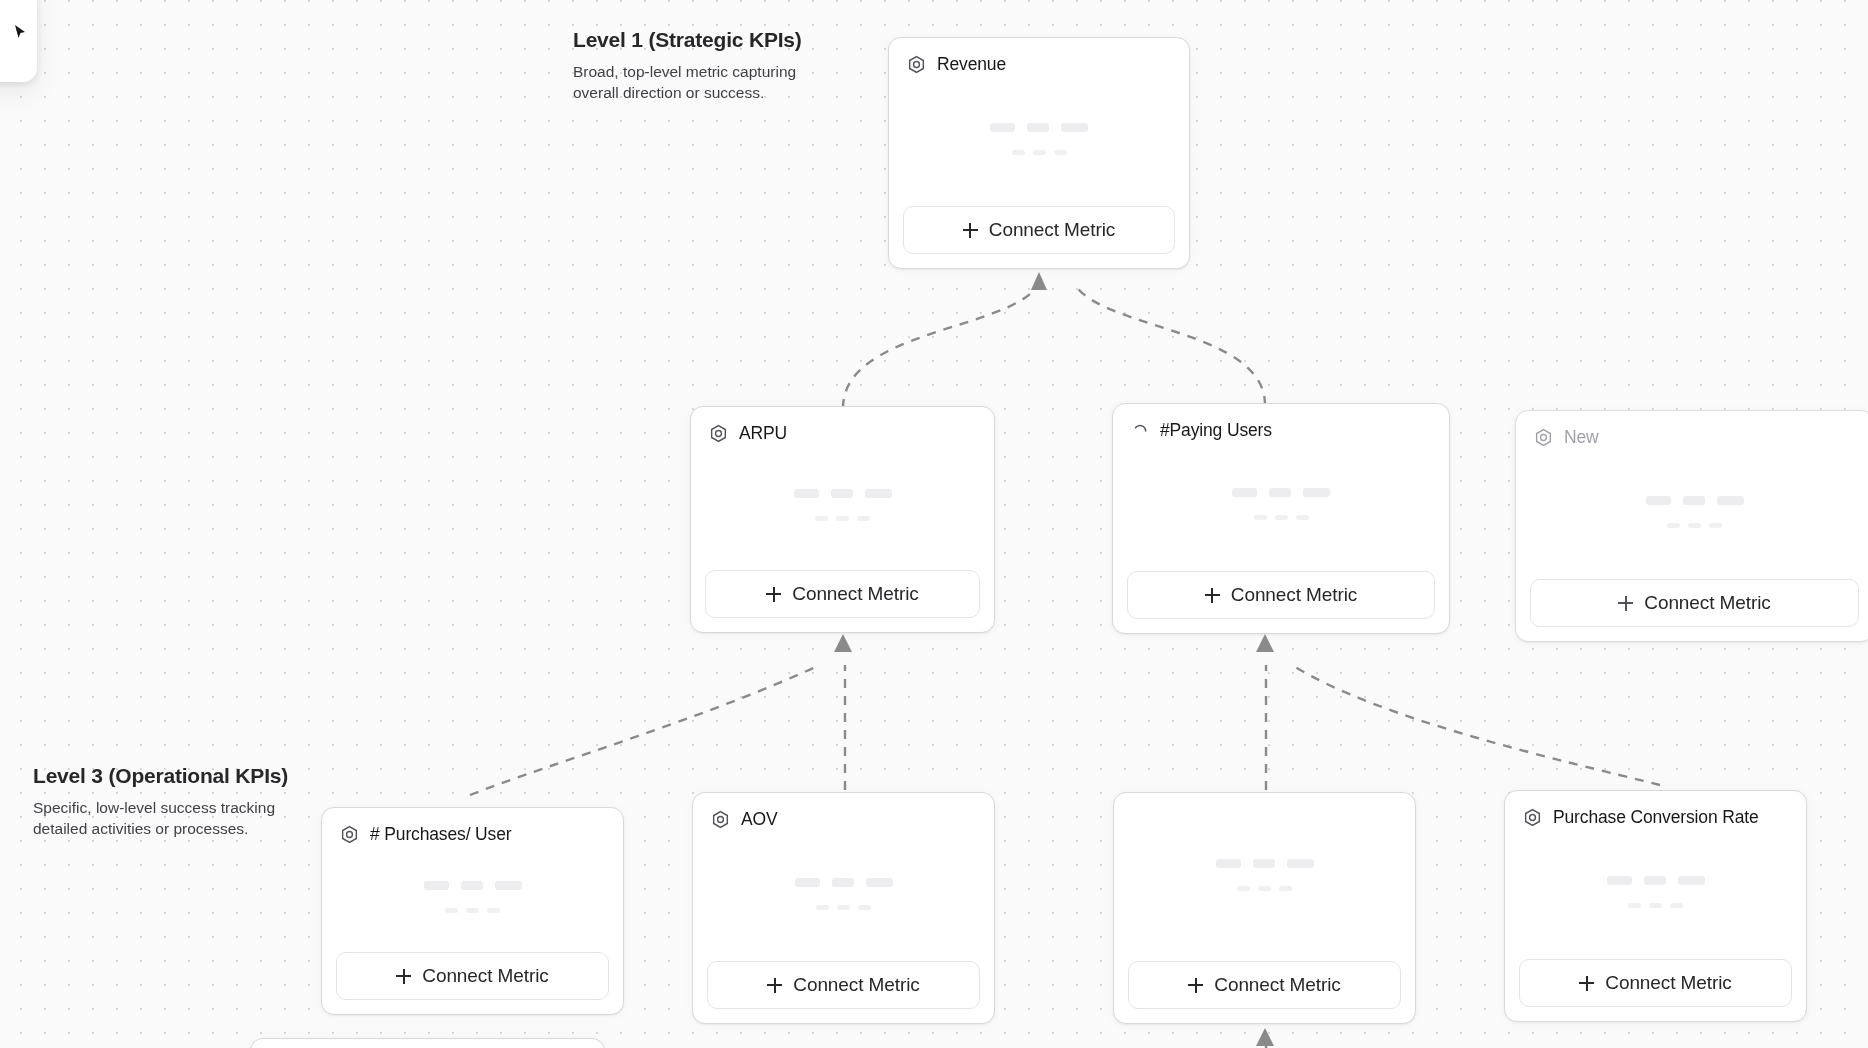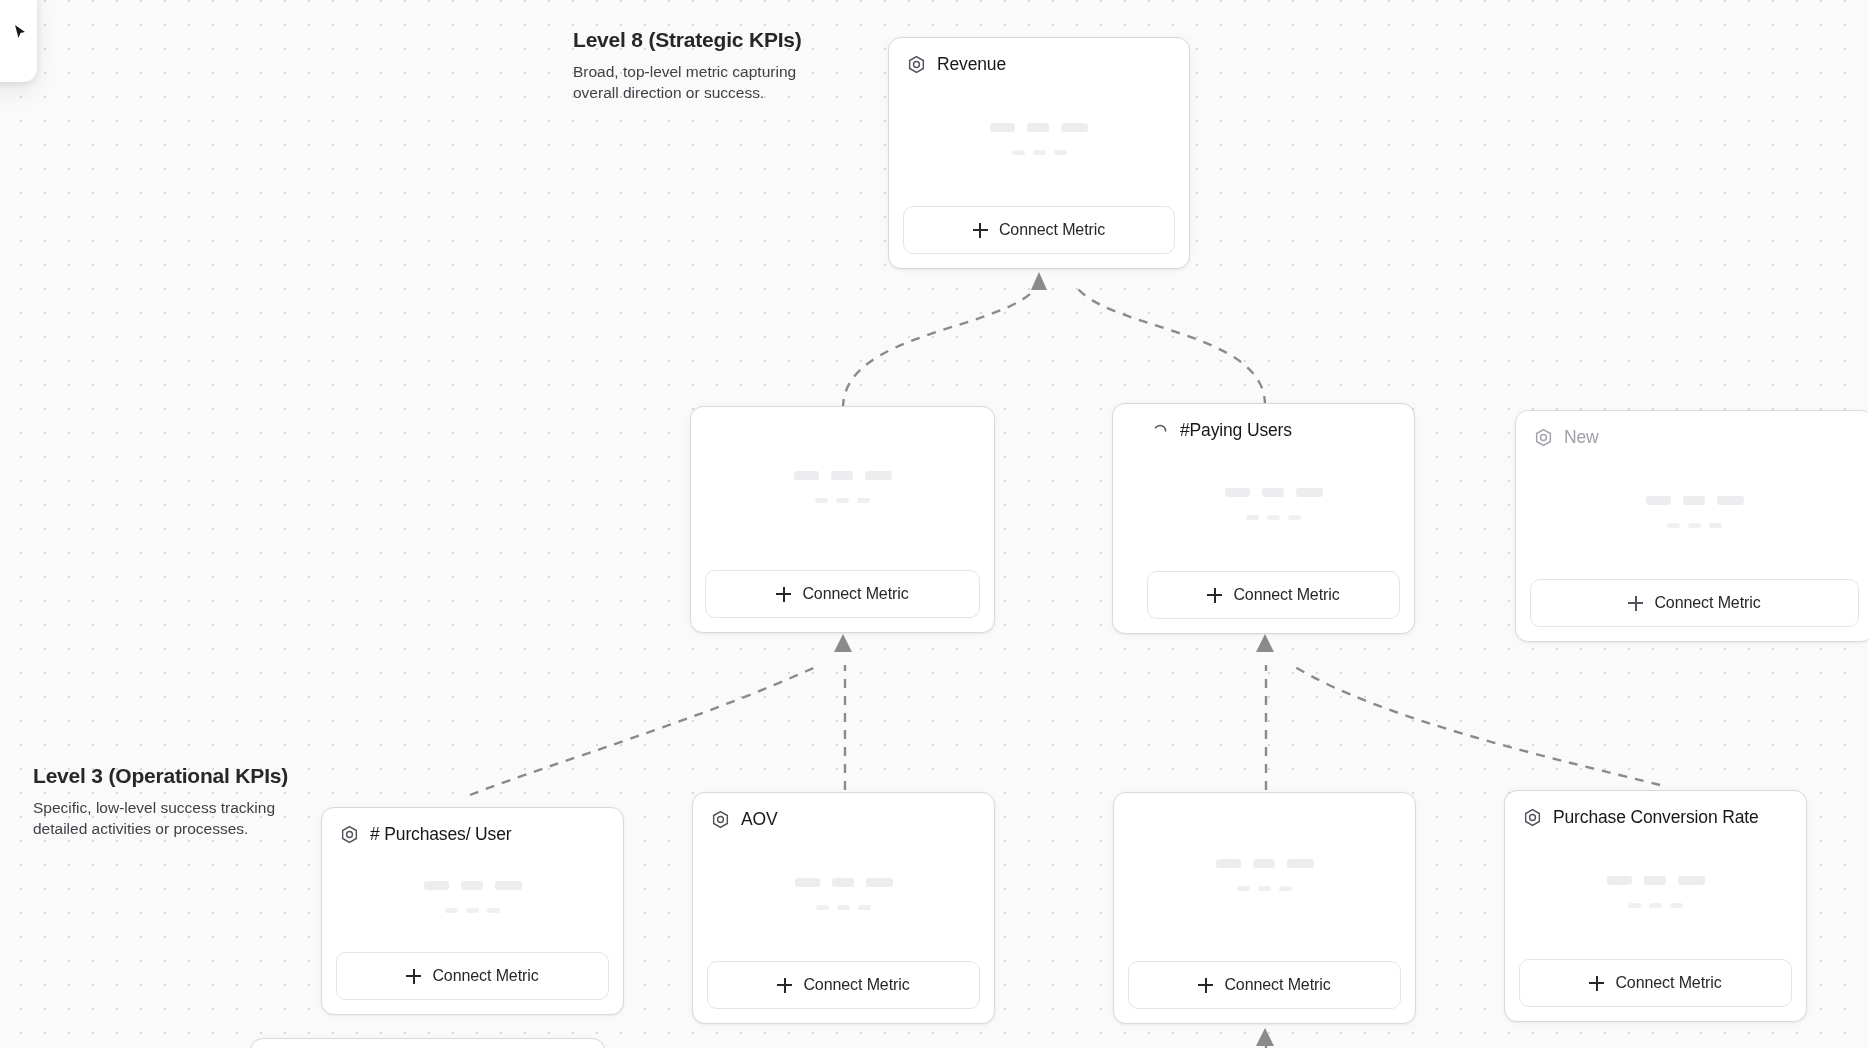--- a/index.html
+++ b/index.html
@@ -136,21 +136,21 @@
   }
   .plus::before, .plus::after {
     content: "";
     position: absolute;
     background: #27272a;
   }
   .plus::before { left: 0; top: 6.6px; width: 15px; height: 1.8px; }
   .plus::after  { top: 0; left: 6.6px; height: 15px; width: 1.8px; }
   .card.muted .plus::before, .card.muted .plus::after { background: #52525b; }
   .connect-label {
-    font-size: 16px;
+    font-size: 19px;
     color: #27272a;
     font-weight: 400;
     letter-spacing: -0.1px;
     white-space: nowrap;
   }
 
   
   #corner-panel {
     position: absolute;
     left: -60px;
@@ -199,21 +199,21 @@
 
   <div id="corner-panel">
     <span class="cursor-glyph icon">
       <svg width="16" height="16" viewBox="0 0 16 16">
         <path d="M3 1 L13 8 L8.5 9 L6.5 14 Z" fill="#18181b"></path>
       </svg>
     </span>
   </div>
 
   <div class="level-label" style="left:573px; top:28px;">
-    <div class="level-title">Level 8 (Strategic KPIs)</div>
+    <div class="level-title">Level 1 (Strategic KPIs)</div>
     <div class="level-desc">Broad, top-level metric capturing overall direction or success.</div>
   </div>
 
 
   <div class="level-label" style="left:33px; top:764px;">
     <div class="level-title">Level 3 (Operational KPIs)</div>
     <div class="level-desc">Specific, low-level success tracking detailed activities or processes.</div>
   </div>
 
   <div class="card" style="left:888px; top:37px; width:302px; height:232px;">
@@ -238,39 +238,48 @@
         <span class="sk t"></span>
       </div>
     </div>
     <div class="connect-btn">
       <span class="plus"></span>
       <span class="connect-label">Connect Metric</span>
     </div>
   </div>
 
   <div class="card" style="left:690px; top:406px; width:305px; height:227px;">
-    <div class="card-body">
-      <div class="sk-row">
-        <span class="sk w1"></span>
-        <span class="sk w2"></span>
-        <span class="sk w3"></span>
-      </div>
-      <div class="sk-row small">
-        <span class="sk t"></span>
-        <span class="sk t"></span>
-        <span class="sk t"></span>
-      </div>
-    </div>
-    <div class="connect-btn">
-      <span class="plus"></span>
-      <span class="connect-label">Connect Metric</span>
-    </div>
-  </div>
-
-  <div class="card" style="left:1112px; top:403px; width:303px; height:231px;padding-left:20px;">
+    <div class="card-head">
+      <span class="icon hex-icon">
+        <svg width="19" height="19" viewBox="0 0 20 20">
+          <path d="M10 1.6 L17.2 5.8 L17.2 14.2 L10 18.4 L2.8 14.2 L2.8 5.8 Z" fill="none" stroke="#52525b" stroke-width="1.5"></path>
+          <circle cx="10" cy="10" r="3.1" fill="none" stroke="#52525b" stroke-width="1.5"></circle>
+        </svg>
+      </span>
+      <span class="card-title">ARPU</span>
+    </div>
+    <div class="card-body">
+      <div class="sk-row">
+        <span class="sk w1"></span>
+        <span class="sk w2"></span>
+        <span class="sk w3"></span>
+      </div>
+      <div class="sk-row small">
+        <span class="sk t"></span>
+        <span class="sk t"></span>
+        <span class="sk t"></span>
+      </div>
+    </div>
+    <div class="connect-btn">
+      <span class="plus"></span>
+      <span class="connect-label">Connect Metric</span>
+    </div>
+  </div>
+
+  <div class="card" style="left:1112px; top:403px; width:338px; height:231px;">
     <div class="card-head">
       <span class="icon spinner-icon">
         <svg width="18" height="18" viewBox="0 0 20 20">
           <path d="M16.2 10 A6.2 6.2 0 0 0 10 3.8 A6.2 6.2 0 0 0 5.0 6.4" fill="none" stroke="#52525b" stroke-width="1.6" stroke-linecap="round"></path>
         </svg>
       </span>
       <span class="card-title">#Paying Users</span>
     </div>
     <div class="card-body">
       <div class="sk-row">

